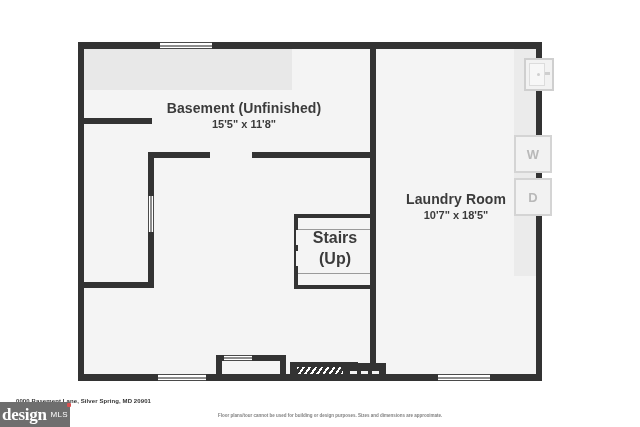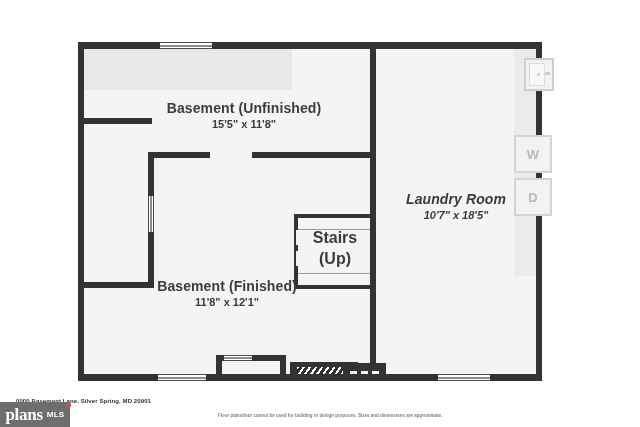--- a/index.html
+++ b/index.html
@@ -214,21 +214,21 @@
   }
   #logo .tick {
     position: absolute;
     right: -1px; top: 1px;
     width: 4px; height: 4px;
     background: #d94f4f;
     border-radius: 1px;
   }
   #logo .mlsword {
     font-size: 8px;
-    font-weight: bold;
+    font-weight: normal;
     color: #ffffff;
     margin-left: 4px;
     letter-spacing: .3px;
   }
 </style>
 </head>
 <body>
 
 <div id="stage">
 
@@ -312,35 +312,31 @@
       <span class="slot" style="left:6px; top:8px; width:7px; height:3px;"></span>
       <span class="slot" style="left:17px; top:8px; width:7px; height:3px;"></span>
       <span class="slot" style="left:28px; top:8px; width:7px; height:3px;"></span>
     </div>
 
     <div class="label" style="left:128px; top:100px; width:232px;">
       <span class="name">Basement (Unfinished)</span>
       <span class="dims">15'5" x 11'8"</span>
     </div>
 
-    <div class="label" style="left:80px; top:278px; width:294px;">
-      <span class="name">Basement (Finished)</span>
-      <span class="dims">11'8" x 12'1"</span>
-    </div>
-
-    <div class="label" style="left:376px; top:191px; width:160px;font-style:italic;">
+
+    <div class="label" style="left:376px; top:191px; width:160px;">
       <span class="name">Laundry Room</span>
       <span class="dims">10'7" x 18'5"</span>
     </div>
 
   </div>
 
   <div id="footer">
     <div id="address">0000 Basement Lane, Silver Spring, MD 20901</div>
     <div id="disclaimer">Floor plans/tour cannot be used for building or design purposes. Sizes and dimensions are approximate.</div>
     <div id="logo">
-      <span class="brightword">plans</span>
+      <span class="brightword">design</span>
       <span class="tick"></span>
       <span class="mlsword">MLS</span>
     </div>
   </div>
 
 </div>
 
 </body></html>

